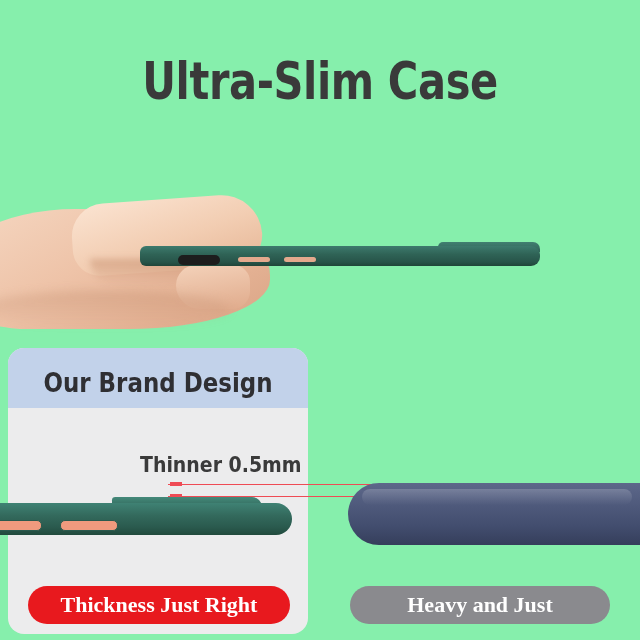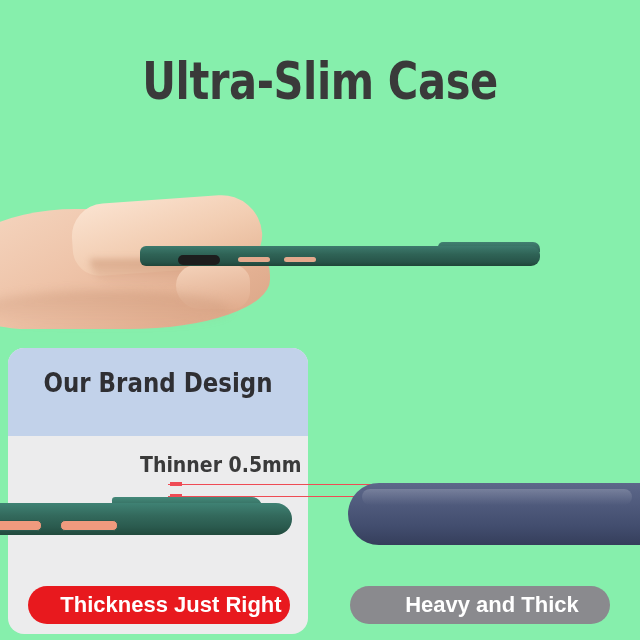--- a/index.html
+++ b/index.html
@@ -184,21 +184,21 @@
     overflow: hidden;
   }
   .panel.left  { left: 8px;   width: 300px; }
   .panel.right { left: 325px; width: 307px; }
 
   .panel-header {
     position: absolute;
     left: 0;
     top: 0;
     width: 100%;
-    height: 88px;
+    height: 60px;
   }
   .panel.left  .panel-header { background: #c2d2ea; }
   .panel.right .panel-header { background: #9a9a9e; }
 
   .panel-header-text {
     position: absolute;
     left: 0;
     top: 0;
     width: 100%;
     height: 70px;
@@ -312,27 +312,27 @@
   .banner {
     position: absolute;
     top: 586px;
     height: 38px;
     border-radius: 19px;
   }
   .banner.left  { left: 28px;  width: 262px; background: #e8191e; }
   .banner.right { left: 350px; width: 260px; background: #8a8a8e; }
   .banner-text {
     position: absolute;
-    left: 12px;
+    left: 0;
     top: 0;
     width: 100%;
     height: 52px;
     line-height: 38px;
     text-align: center;
-    font-family: Liberation Sans, sans-serif;
+    font-family: Liberation Serif, serif;
     font-weight: 700;
     font-size: 22px;
     color: #ffffff;
     white-space: nowrap;
   }
 </style>
 </head>
 <body>
 
 <div class="page">
@@ -386,16 +386,16 @@
     <div class="phone-thick-body">
       <div class="thick-gloss"></div>
     </div>
   </div>
 
   <div class="banner left">
     <div class="banner-text">Thickness Just Right</div>
   </div>
 
   <div class="banner right">
-    <div class="banner-text">Heavy and Thick</div>
+    <div class="banner-text">Heavy and Just</div>
   </div>
 
 </div>
 
 </body></html>

